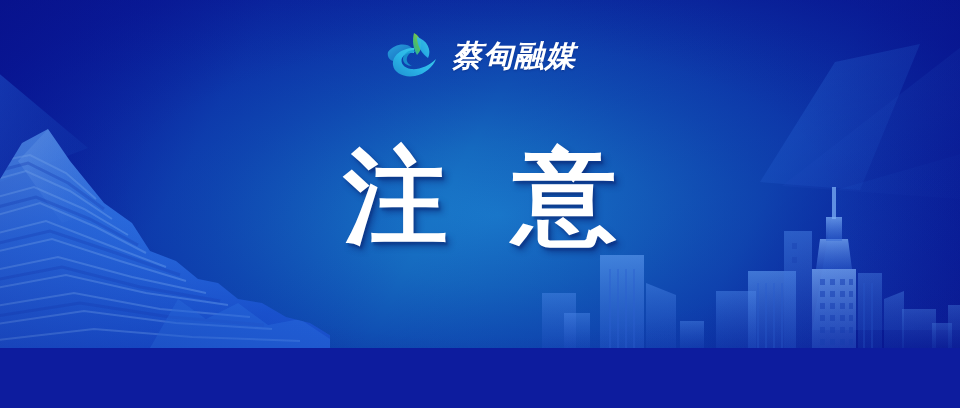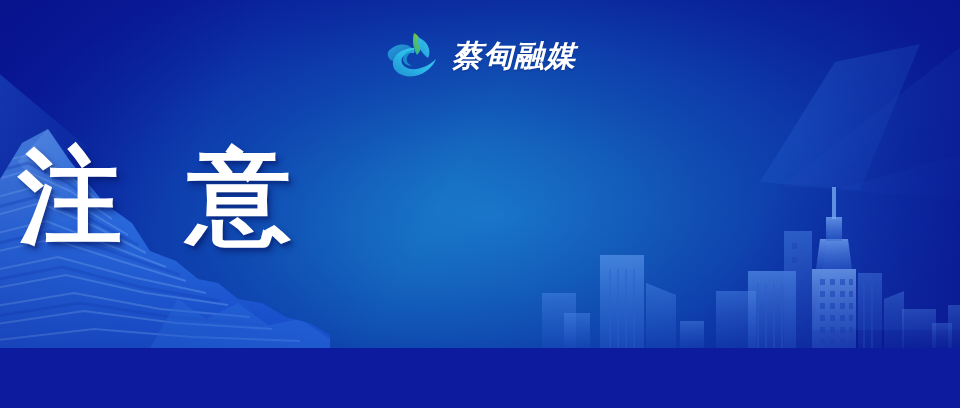--- a/index.html
+++ b/index.html
@@ -107,21 +107,21 @@
     white-space: nowrap;
     text-shadow: 0 1px 2px rgba(4,18,90,0.35);
   }
 
   
   .headline-wrap {
     position: absolute;
     top: 142px;
     left: 0;
     right: 0;
-    text-align: left;
+    text-align: center;
     z-index: 6;
   }
   .headline {
     display: inline-block;
     color: #ffffff;
     font-size: 104px;
     font-weight: bold;
     line-height: 1.05;
     letter-spacing: 18px;
     padding-left: 18px;

